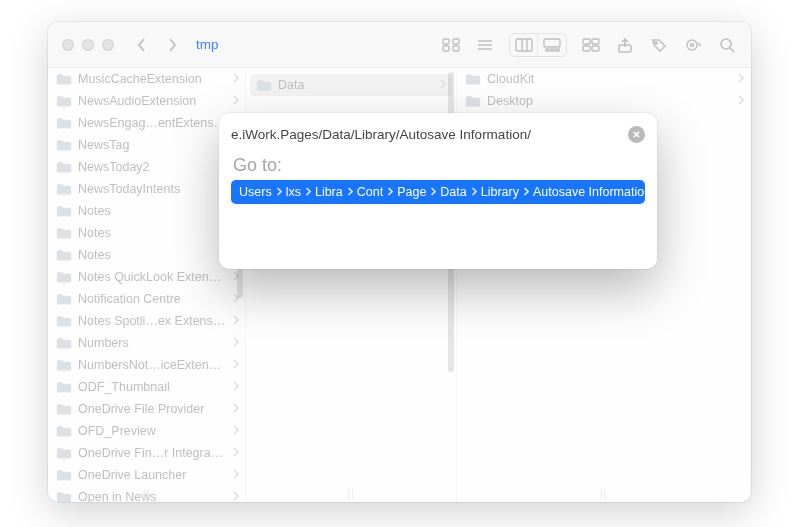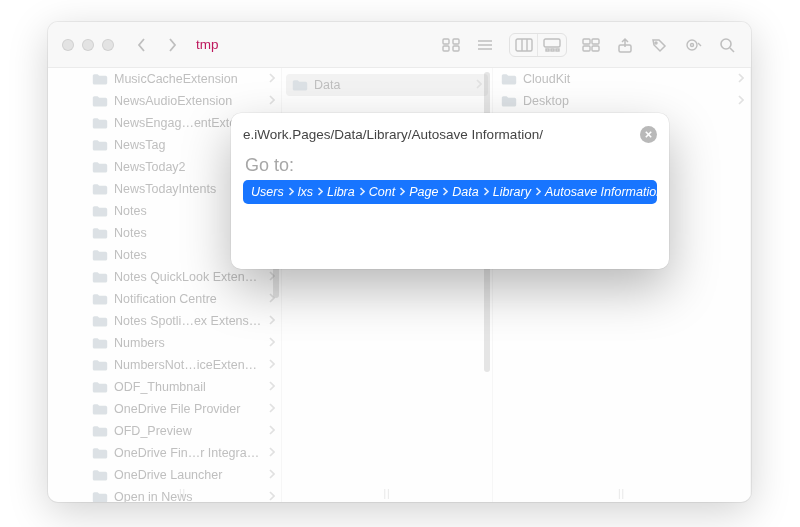--- a/index.html
+++ b/index.html
@@ -24,41 +24,41 @@
       display: flex; align-items: center;
       padding: 0 14px;
       gap: 10px;
       background: rgba(247,247,247,0.9);
       border-bottom: 1px solid rgba(0,0,0,0.05);
     }
     .traffic { display: flex; gap: 8px; margin-right: 8px;}
     .traffic span { width: 12px; height: 12px; border-radius: 50%; background: #e3e3e3; border: 0.5px solid rgba(0,0,0,0.08); }
     .tbicon { width: 20px; height: 18px; display:flex; align-items:center; justify-content:center; color:#bfbfbf; }
     .tbicon svg { width: 18px; height: 16px; }
-    .title { color:#be185d; font-size: 13.5px; margin: 0 20px 0 4px; }
+    .title { color:#3b82f6; font-size: 13.5px; margin: 0 20px 0 4px; }
     .spacer { flex: 1; }
     .toolbar-group { display:flex; gap: 14px; align-items:center;}
     .view-toggle { display:flex; border:1px solid #e2e2e2; border-radius:6px; overflow:hidden;}
     .view-toggle .tbicon { width:28px; height:22px; }
     .view-toggle .tbicon:first-child { border-right:1px solid #e7e7e7;}
     .dimmer {
       position:absolute; inset:0; top:46px;
       background: rgba(255,255,255,0.45);
       pointer-events:none;
     }
     .columns {
       position:absolute; top:46px; left:0; right:0; bottom:0;
       display:flex;
     }
     .col {
       border-right: 1px solid #eee;
       position: relative;
       overflow:hidden;
     }
-    .col1 { width: 198px; margin-left: 36px; }
+    .col1 { width: 198px; }
     .col2 { width: 211px; }
     .col3 { flex:1; }
     .item {
       display:flex; align-items:center;
       height: 22px;
       padding: 0 6px 0 8px;
       gap: 6px; color:#8a8a8a;
       font-size: 12.5px;
       white-space: nowrap;
     }
@@ -73,41 +73,40 @@
 
     
     .dialog {
       position:absolute;
       left: 219px; top: 113px;
       width: 438px; height: 156px;
       background:#fff;
       border-radius: 10px;
       box-shadow: 0 20px 50px rgba(0,0,0,0.28), 0 0 0 0.5px rgba(0,0,0,0.08);
       padding: 10px 12px 0 12px;
-      margin-left: 12px;
     }
     .path-row { display:flex; align-items:center; height:22px; gap:6px;}
     .path-input {
       flex:1; border:none; outline:none; font-size:13.5px; color:#444;
       background:transparent;
       white-space:nowrap; overflow:hidden;
     }
     .clear-btn {
       width:17px; height:17px; border-radius:50%;
       background:#b9b9b9; display:flex; align-items:center; justify-content:center;
       color:#fff; font-size:11px; cursor:pointer;
     }
     .goto-label { color:#a7a7a7; font-size:18px; margin: 10px 0 4px 2px;}
     .suggest {
       background:#1875ff; border-radius:5px;
       height:24px; display:flex; align-items:center;
       padding:0 8px; gap:4px; color:#fff; font-size:12.5px;
       overflow:hidden; white-space:nowrap;
     }
-    .crumb { display:flex; align-items:center; gap:3px;font-style:italic;}
+    .crumb { display:flex; align-items:center; gap:3px;}
     .crumb-sep { opacity:0.85;}
   </style>
 </head>
 <body>
 
 <div class="window">
 
   <div class="toolbar">
     <div class="traffic">
       <span></span>

